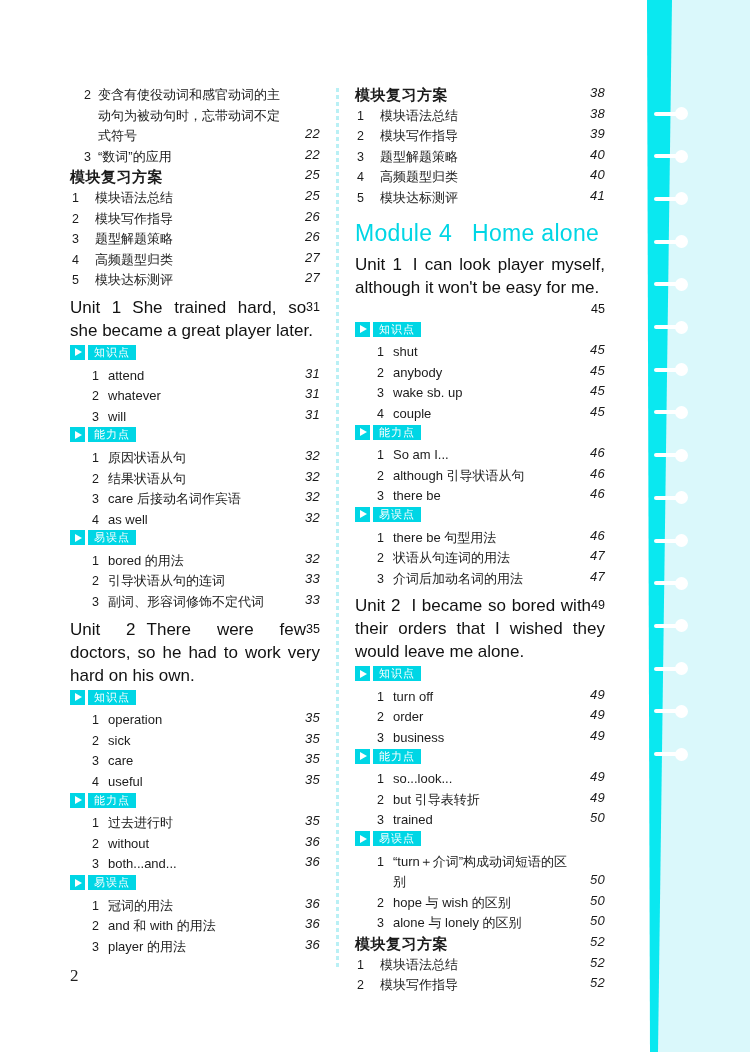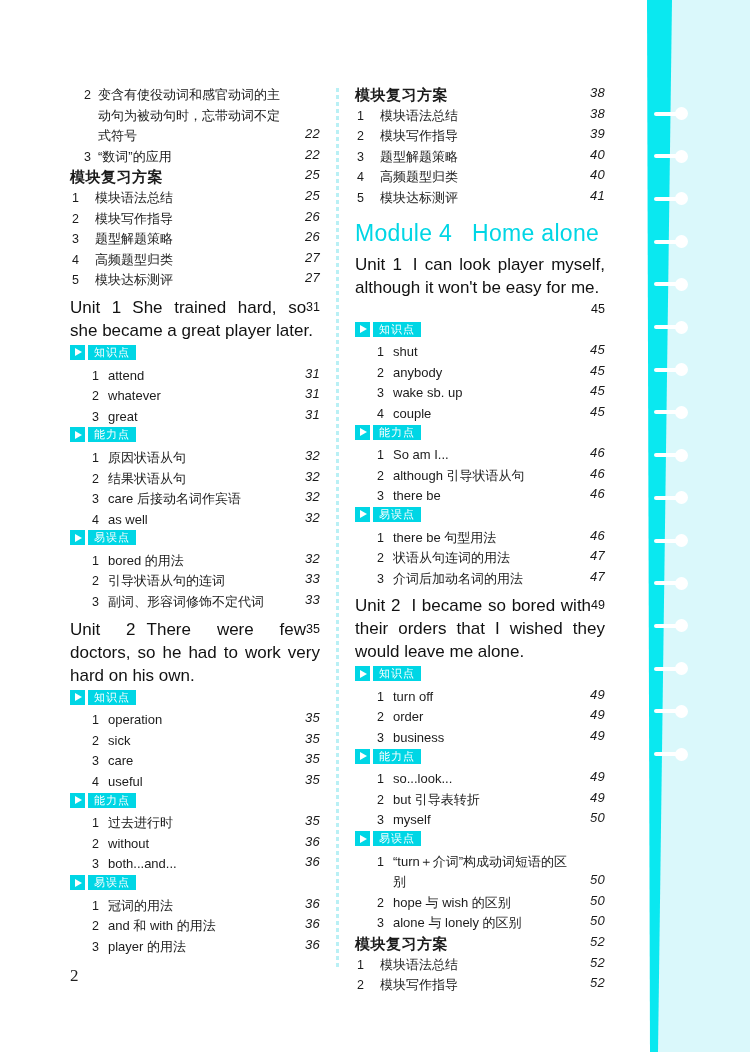--- a/index.html
+++ b/index.html
@@ -147,21 +147,21 @@
       <div class="row entry lvl0"><span class="num">5</span><span class="t">模块达标测评</span><span class="pg">27</span></div>
       <h3 class="unit-h"><span class="u-pg-inline">31</span><span class="u-label">Unit 1</span><span class="u-text">She trained hard, so she became a great player later.</span></h3>
       <div class="row badge-row">
         <span class="badge-play">
           <span class="tri"></span>
         </span>
         <span class="badge-label">知识点</span>
       </div>
       <div class="row entry lvl2"><span class="num">1</span><span class="t">attend</span><span class="pg">31</span></div>
       <div class="row entry lvl2"><span class="num">2</span><span class="t">whatever</span><span class="pg">31</span></div>
-      <div class="row entry lvl2"><span class="num">3</span><span class="t">great</span><span class="pg">31</span></div>
+      <div class="row entry lvl2"><span class="num">3</span><span class="t">will</span><span class="pg">31</span></div>
       <div class="row badge-row">
         <span class="badge-play">
           <span class="tri"></span>
         </span>
         <span class="badge-label">能力点</span>
       </div>
       <div class="row entry lvl2"><span class="num">1</span><span class="t">原因状语从句</span><span class="pg">32</span></div>
       <div class="row entry lvl2"><span class="num">2</span><span class="t">结果状语从句</span><span class="pg">32</span></div>
       <div class="row entry lvl2"><span class="num">3</span><span class="t">care 后接动名词作宾语</span><span class="pg">32</span></div>
       <div class="row entry lvl2"><span class="num">4</span><span class="t">as well</span><span class="pg">32</span></div>
@@ -252,21 +252,21 @@
       <div class="row entry lvl2"><span class="num">2</span><span class="t">order</span><span class="pg">49</span></div>
       <div class="row entry lvl2"><span class="num">3</span><span class="t">business</span><span class="pg">49</span></div>
       <div class="row badge-row">
         <span class="badge-play">
           <span class="tri"></span>
         </span>
         <span class="badge-label">能力点</span>
       </div>
       <div class="row entry lvl2"><span class="num">1</span><span class="t">so...look...</span><span class="pg">49</span></div>
       <div class="row entry lvl2"><span class="num">2</span><span class="t">but 引导表转折</span><span class="pg">49</span></div>
-      <div class="row entry lvl2"><span class="num">3</span><span class="t">myself</span><span class="pg">50</span></div>
+      <div class="row entry lvl2"><span class="num">3</span><span class="t">trained</span><span class="pg">50</span></div>
       <div class="row badge-row">
         <span class="badge-play">
           <span class="tri"></span>
         </span>
         <span class="badge-label">易误点</span>
       </div>
       <div class="row entry lvl2"><span class="num">1</span><span class="t">“turn＋介词”构成动词短语的区别</span><span class="pg">50</span></div>
       <div class="row entry lvl2"><span class="num">2</span><span class="t">hope 与 wish 的区别</span><span class="pg">50</span></div>
       <div class="row entry lvl2"><span class="num">3</span><span class="t">alone 与 lonely 的区别</span><span class="pg">50</span></div>
       <div class="row review-title"><span class="t">模块复习方案</span><span class="pg">52</span></div>

